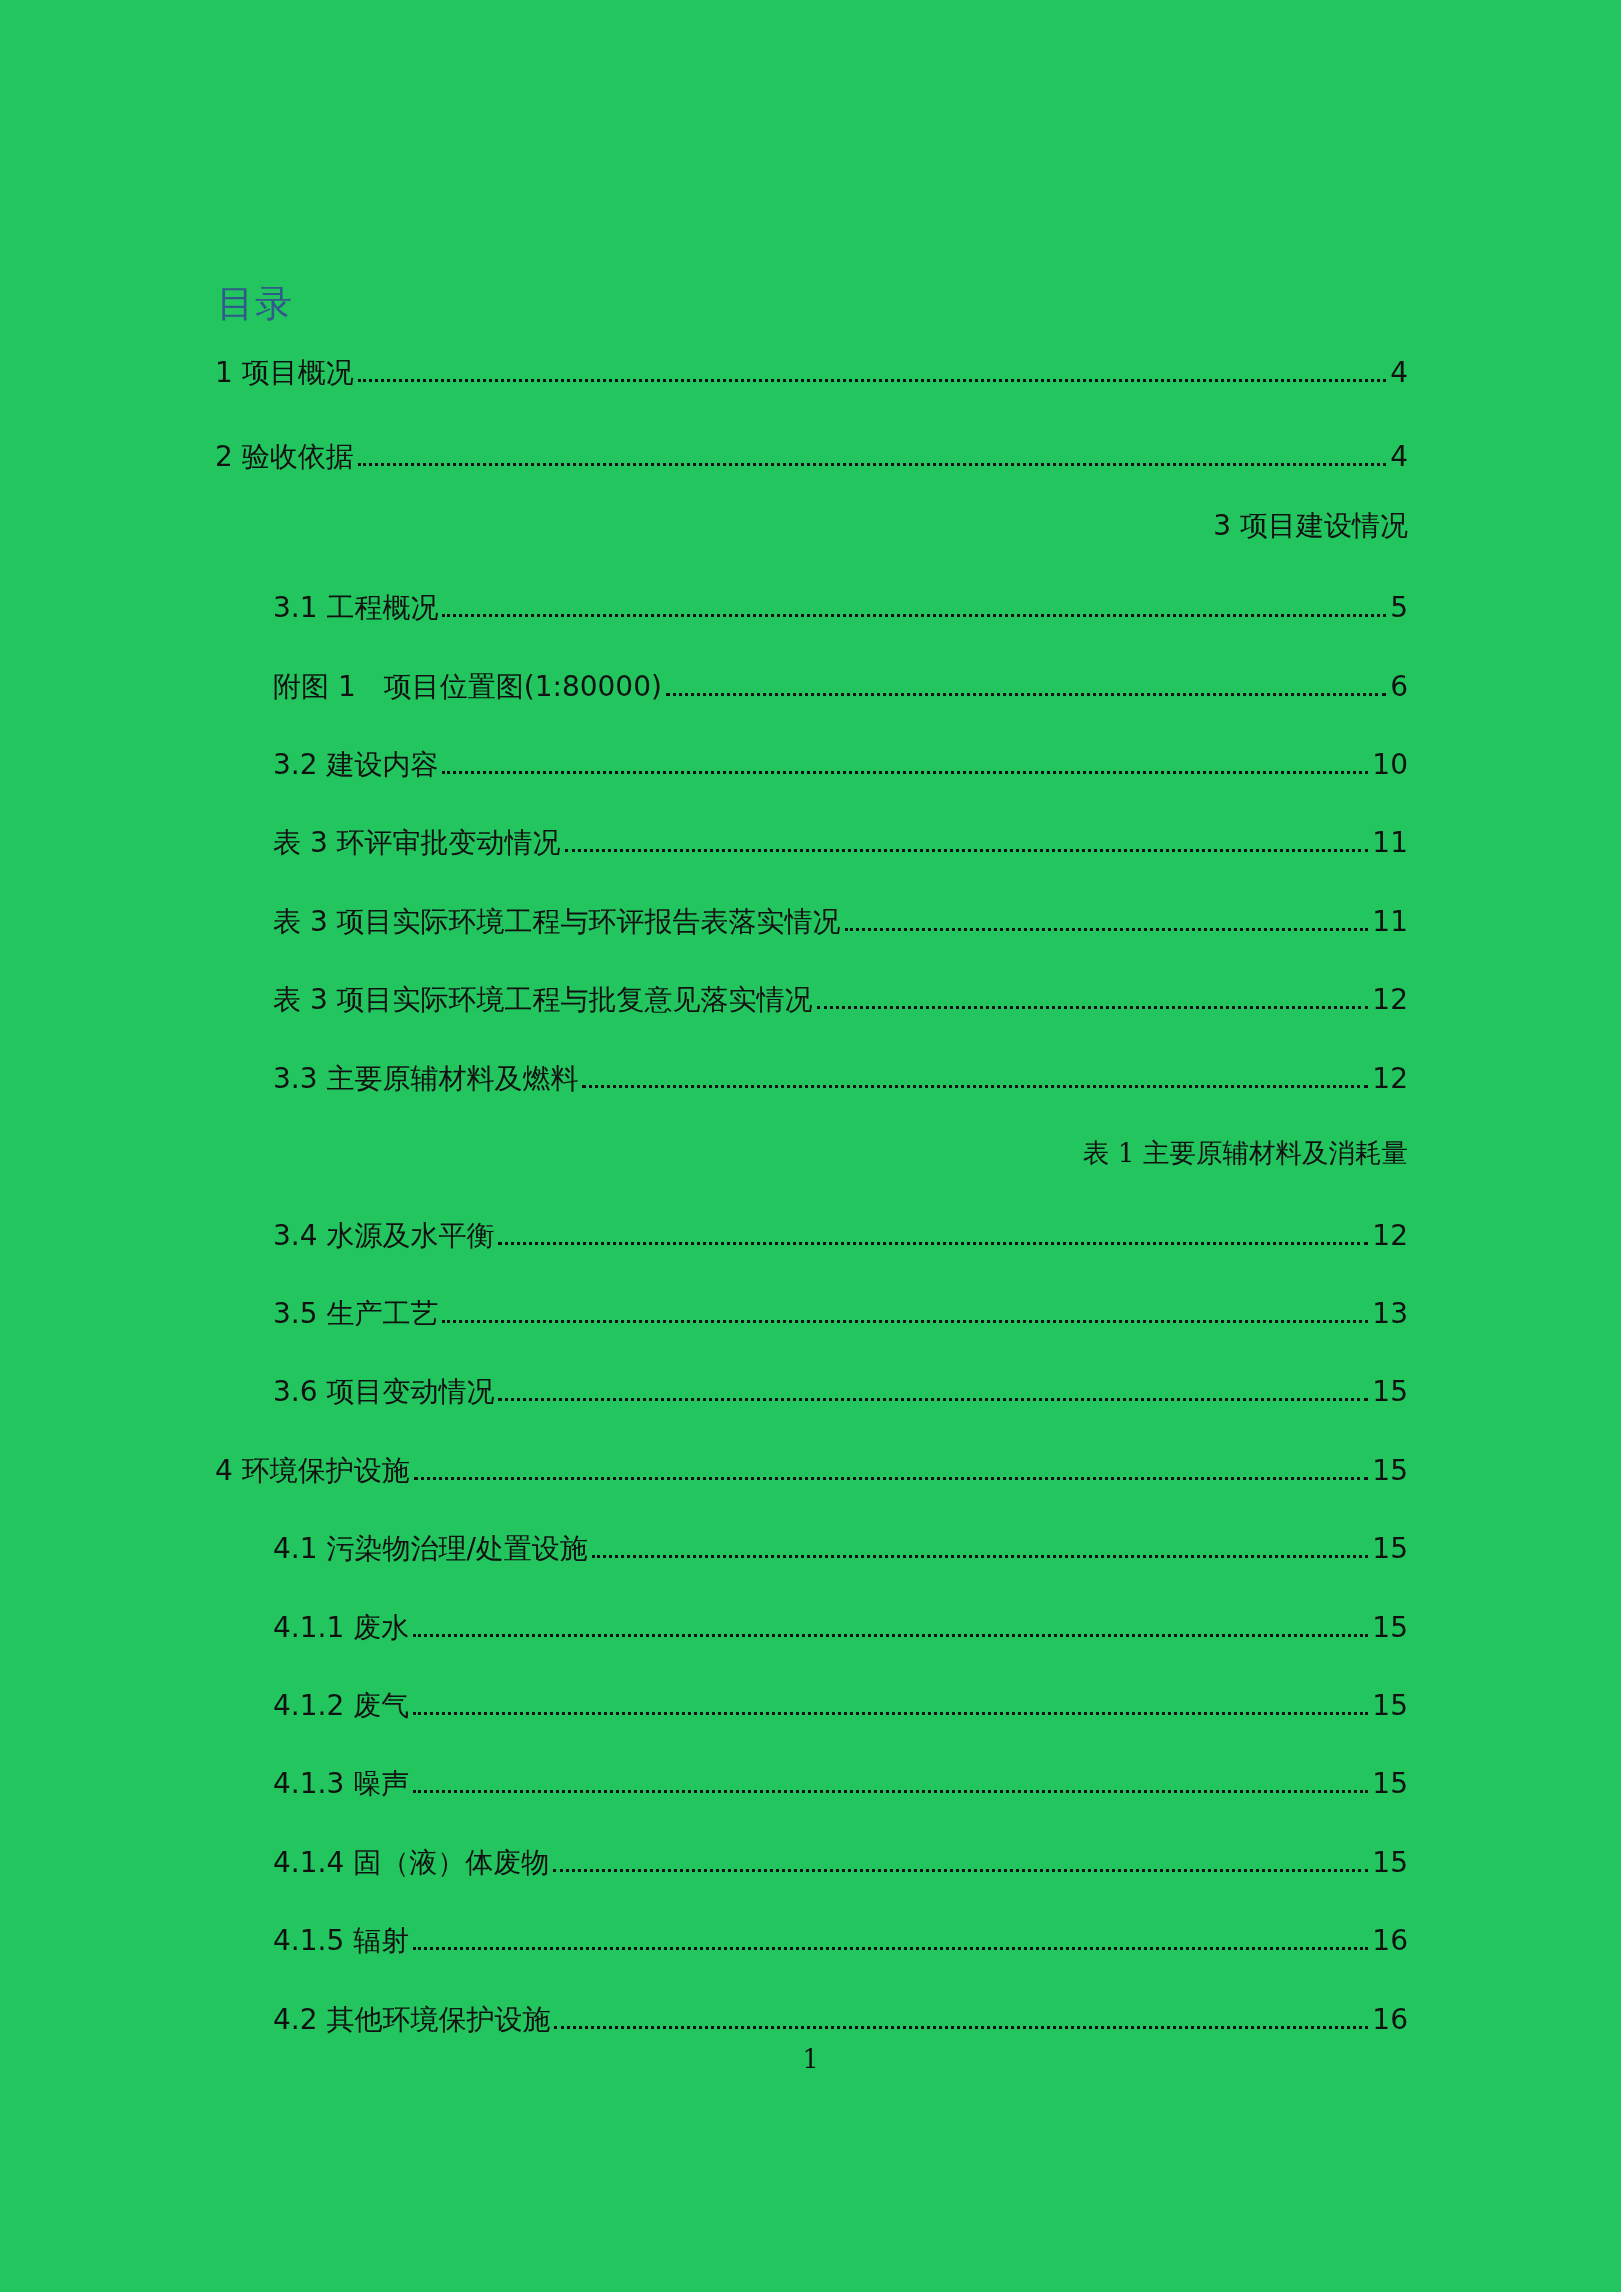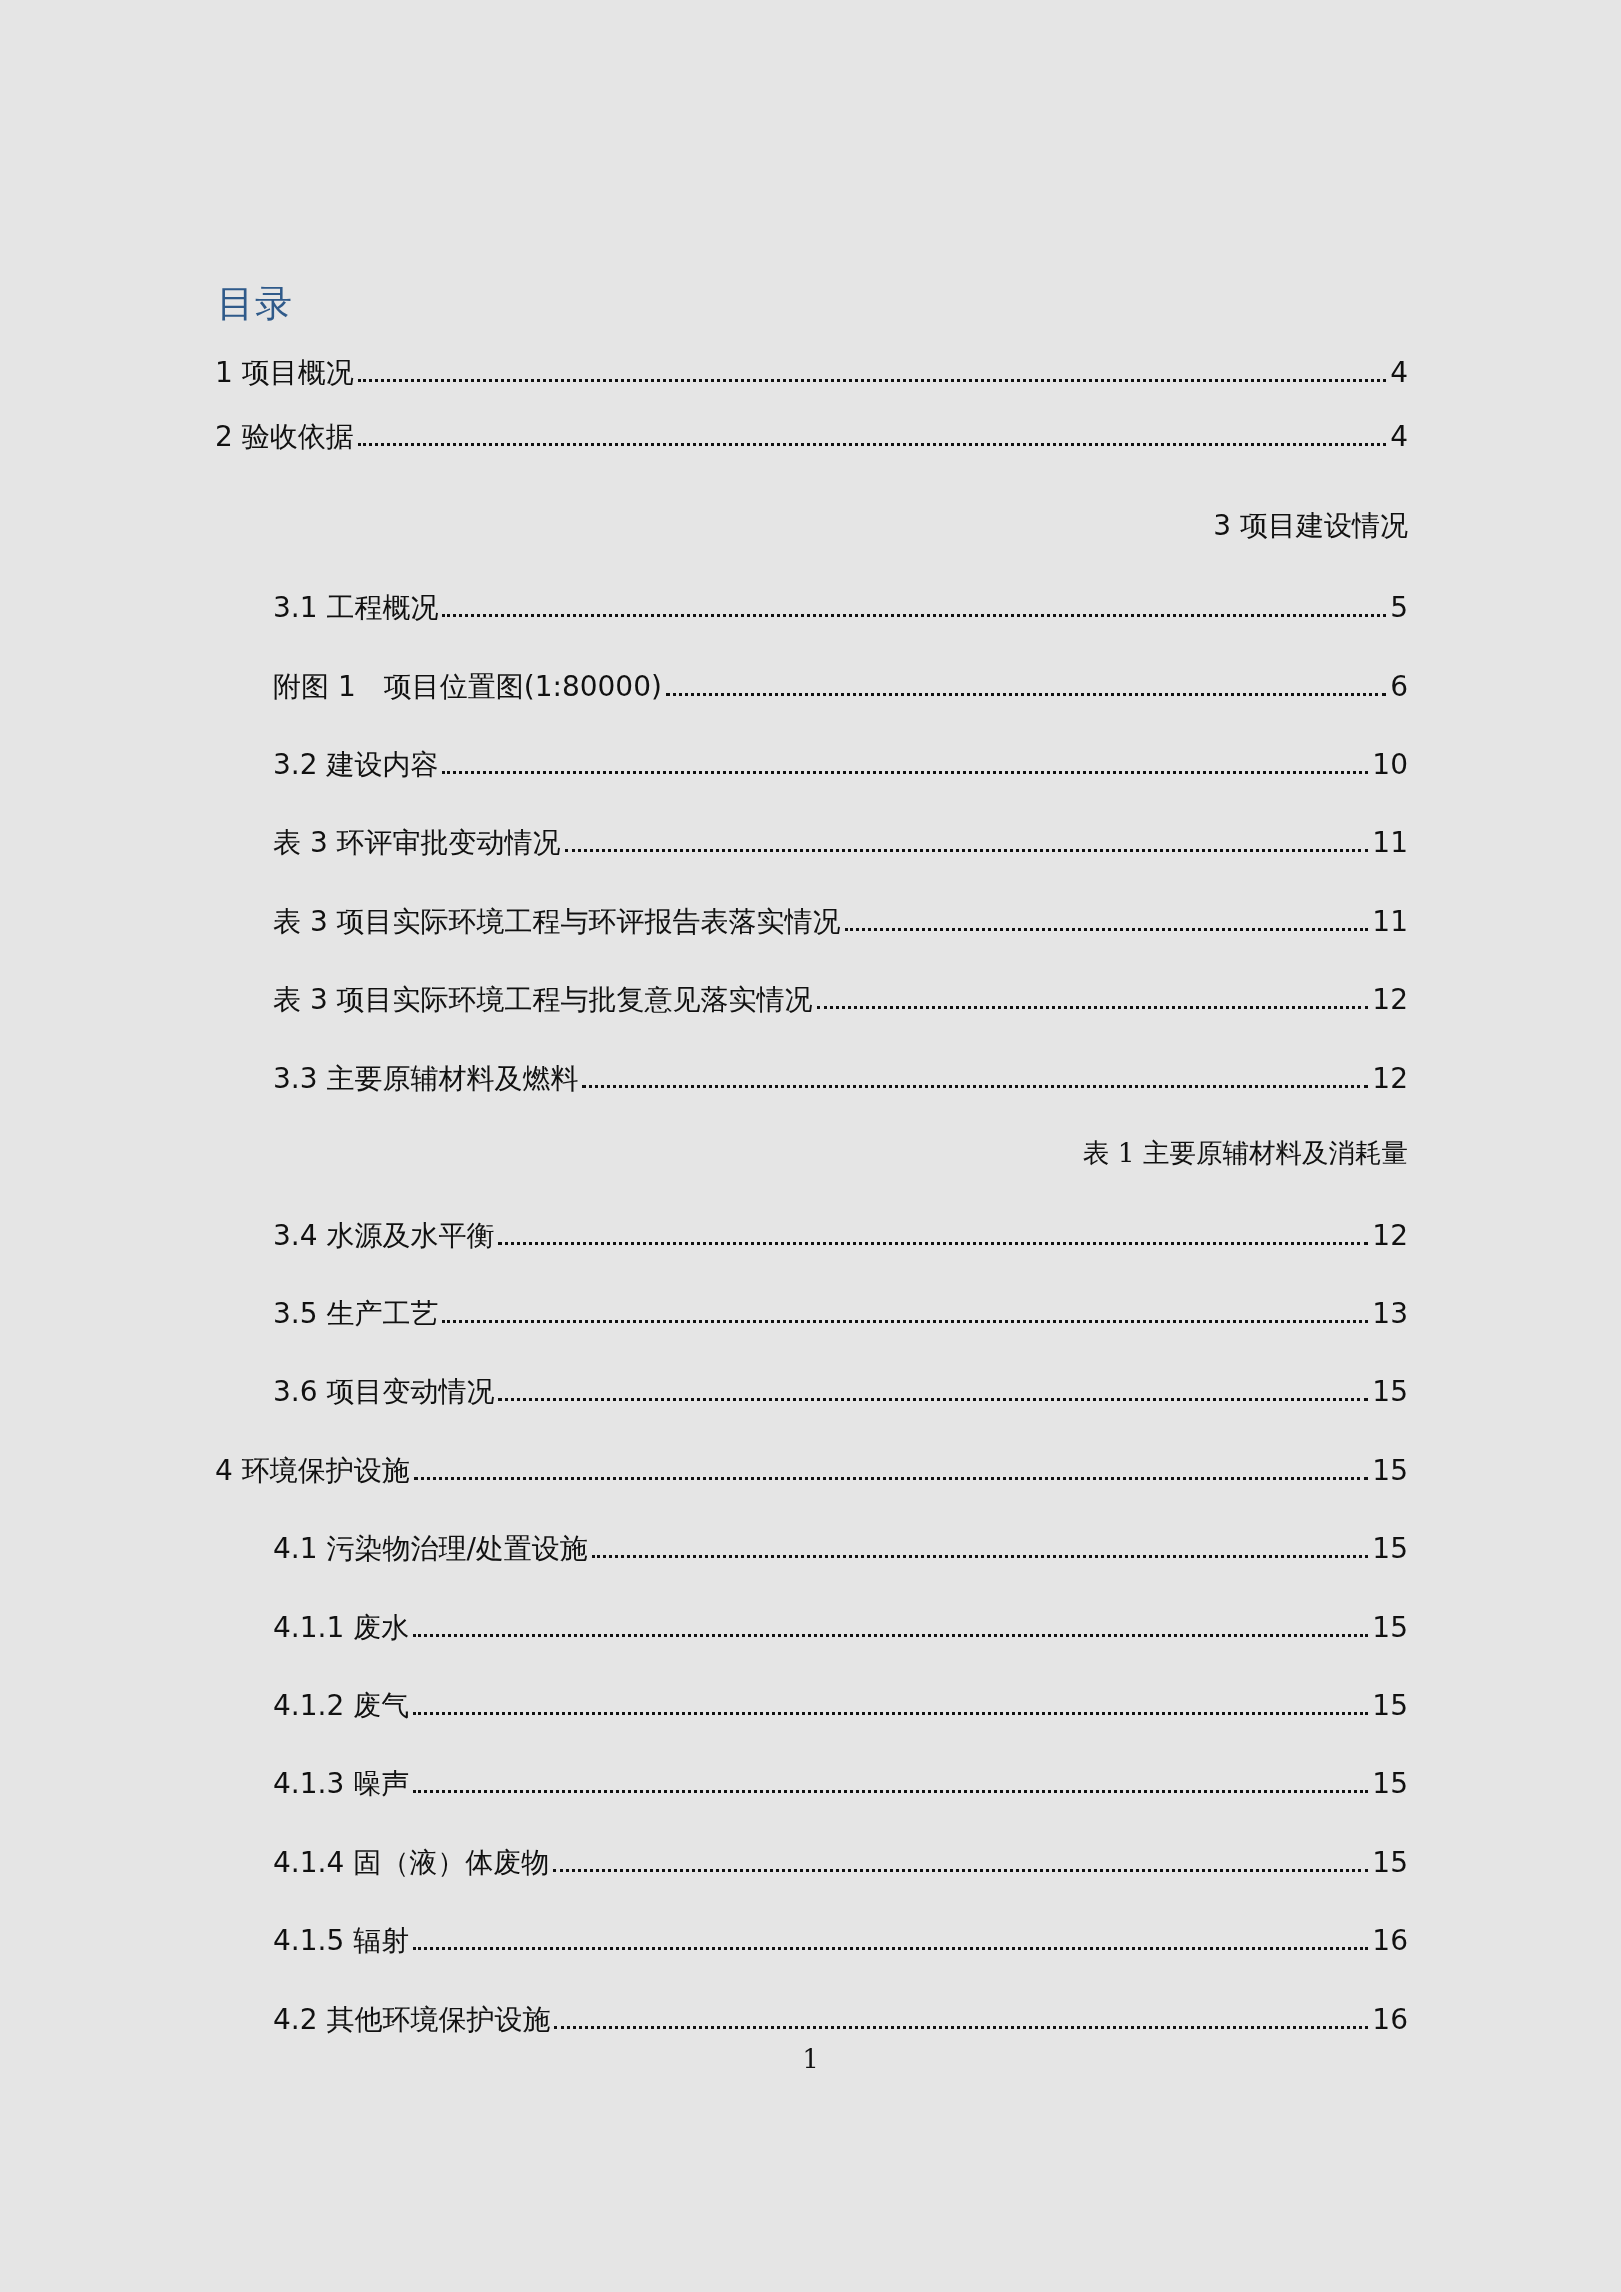--- a/index.html
+++ b/index.html
@@ -1,18 +1,18 @@
 <!DOCTYPE html>
 <html><head>
 <meta charset="utf-8">
 <style>
   html, body { margin: 0; padding: 0; background: #ffffff; }
   body { width: 1621px; height: 2293px; position: relative; overflow: hidden;
          font-family: "DejaVu Sans", "Liberation Sans", sans-serif; color: #111111; }
-  .page { position: absolute; left: 0; top: 0; width: 1621px; height: 2293px; background: #e5e5e5; }
+  .page { position: absolute; left: 0; top: 0; width: 1621px; height: 2293px; background: #22c55e; }
   .toc-title { position: absolute; left: 217px; top: 278px; font-size: 37px; color: #2f5a8a;
                line-height: 51px; letter-spacing: 1px; }
   .toc { position: absolute; left: 0; top: 349px; width: 1621px; }
   .toc-entry { position: absolute; right: 213px; height: 43px; display: flex; align-items: flex-end;
                font-size: 28px; line-height: 39px; white-space: nowrap; overflow: hidden; }
   .toc-entry.lvl1 { left: 215px; }
   .toc-entry.lvl2 { left: 273px; }
   .toc-entry.lvl3 { left: 335px; font-size: 26.5px; font-family: "DejaVu Serif", "Liberation Serif", serif; flex-direction: column; }
   .toc-entry .label { flex: 0 0 auto; }
   .toc-entry .leader { flex: 1 1 auto; overflow: hidden; margin: 0 3.9px 0 3.9px;
@@ -27,21 +27,21 @@
 <div class="page">
   <div class="toc-title">目录</div>
 
   <div class="toc" id="toc">
 
     <div class="toc-entry lvl1" style="top: 0px;">
         <span class="label">1  项目概况</span>
         <span class="leader"></span>
         <span class="page-no">4</span>
       </div>
-    <div class="toc-entry lvl1" style="top: 64px;">
+    <div class="toc-entry lvl1" style="top: 84px;">
         <span class="label">2 验收依据</span>
         <span class="leader"></span>
         <span class="page-no">4</span>
       </div>
     <div class="toc-entry lvl1" style="top: 157px; flex-direction: column;">
         <span class="label">3 项目建设情况</span>
         <span class="leader"></span>
         <span class="page-no">5</span>
       </div>
     <div class="toc-entry lvl2" style="top: 235px;">

